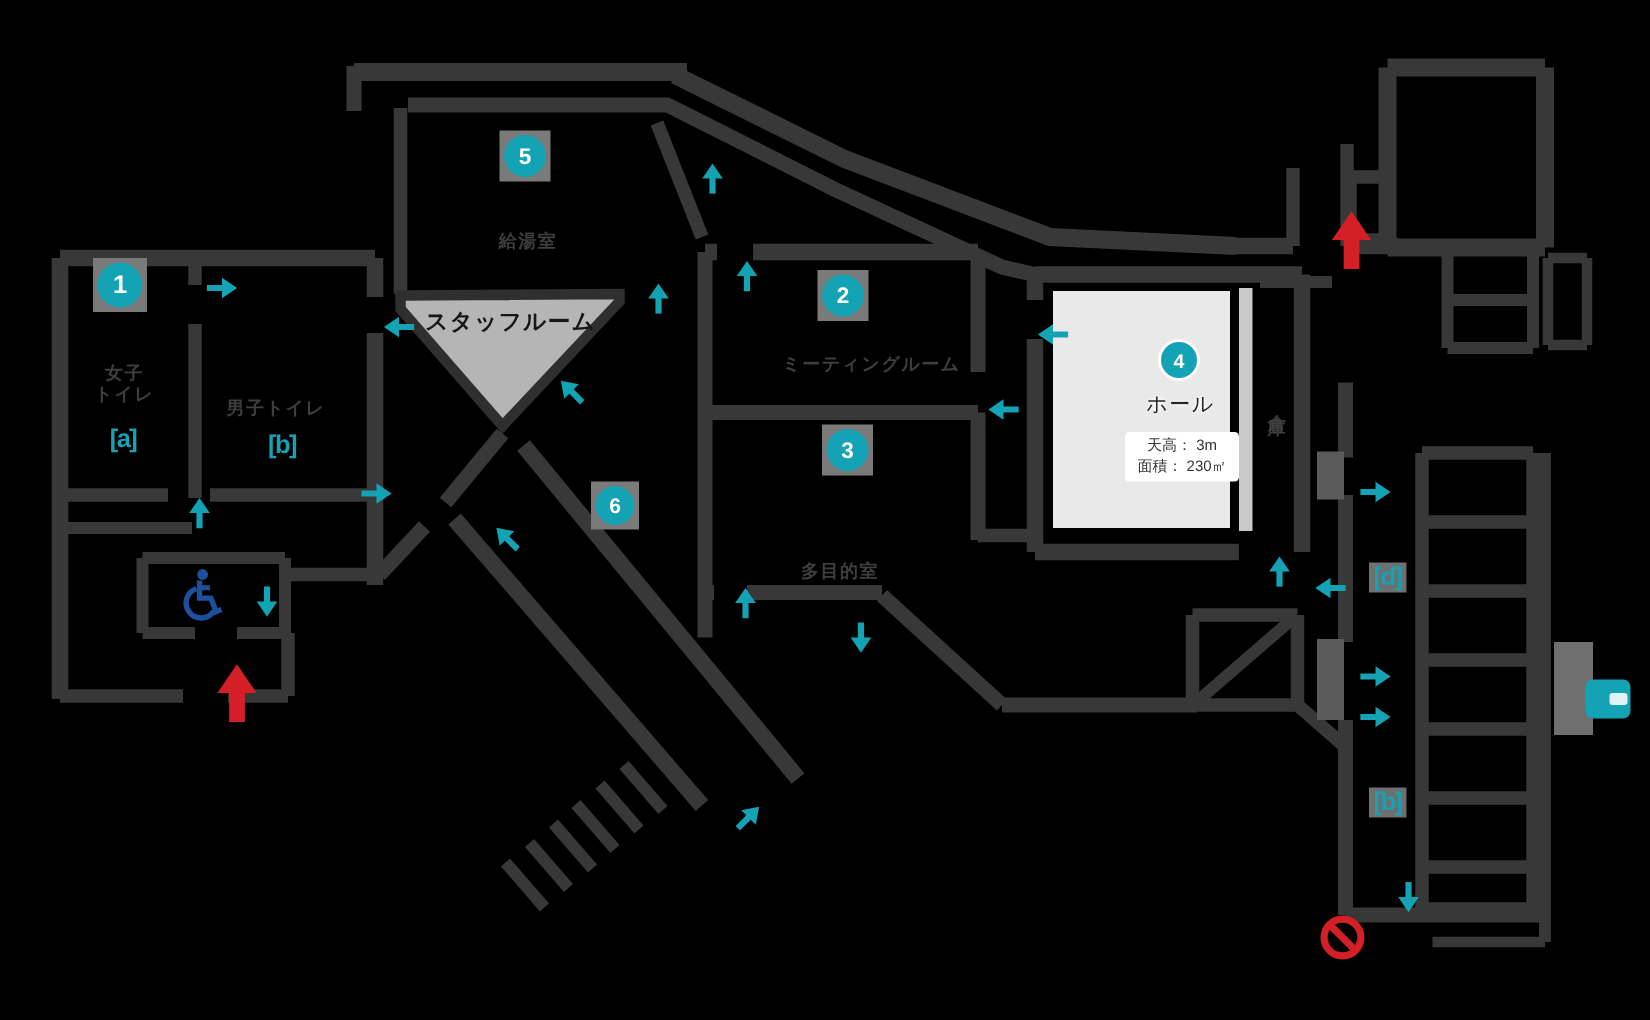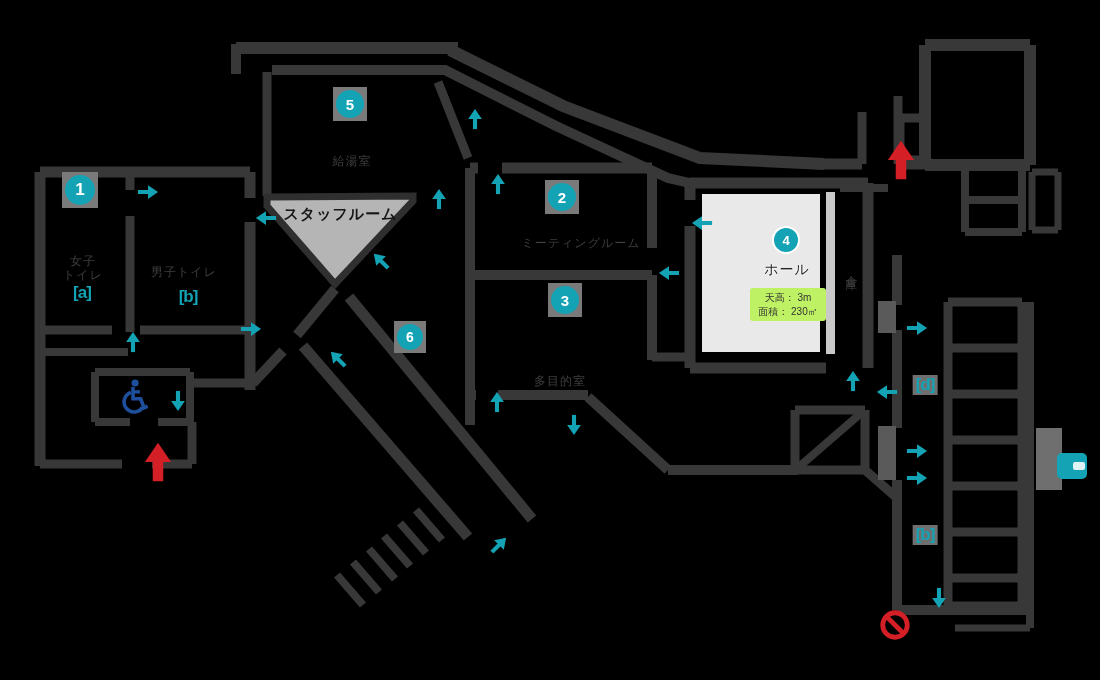--- a/index.html
+++ b/index.html
@@ -6,33 +6,33 @@
   #stage{position:relative;width:1100px;height:680px;background:#000;overflow:hidden;
          font-family:"Liberation Sans","DejaVu Sans",sans-serif;}
   #walls{position:absolute;left:0;top:0;}
   .abs{position:absolute;transform:translate(-50%,-50%);}
   
   #hall-floor{position:absolute;left:702px;top:194px;width:118px;height:158px;background:#e9e9e9;}
   #hall-divider{position:absolute;left:826px;top:192px;width:9px;height:162px;background:#c9c9c9;}
   #hall-title{position:absolute;left:761px;top:261px;width:52px;text-align:center;
               font-size:14px;font-weight:normal;color:#262626;letter-spacing:1px;
               text-shadow:0 0 3px #fff,0 0 2px #fff;}
-  #hall-info{position:absolute;left:750px;top:288px;width:72px;background:#bef264;border-radius:3px;
+  #hall-info{position:absolute;left:750px;top:288px;width:72px;background:#ffffff;border-radius:3px;
              padding:3px 2px;font-size:10px;color:#333;text-align:center;line-height:1.35;}
   
   #staff-label{position:absolute;left:278px;top:205px;width:125px;text-align:center;
                font-size:15px;font-weight:bold;color:#161616;letter-spacing:1px;}
   
   .circle-marker{display:flex;align-items:center;justify-content:center;border-radius:50%;
                  background:#14a3b4;color:#fff;font-weight:bold;}
   .chipwrap{background:#7a7a7a;padding:3px;}
   .ringwrap{background:#fff;padding:2px;border-radius:50%;}
   .tag-marker{color:#14a3b4;font-weight:bold;font-size:17px;letter-spacing:-1px;}
   .tag-chip{background:#6f6f6f;padding:0 3px;}
-  .dim-label{color:#3e3e3e;font-weight:normal;font-size:12px;letter-spacing:1px;
+  .dim-label{color:#3e3e3e;font-weight:bold;font-size:12px;letter-spacing:1px;
              white-space:pre-line;text-align:center;line-height:1.2;}
   .dim-vert{writing-mode:vertical-rl;letter-spacing:2px;}
   .arrow{line-height:0;}
   .facility-chip{background:#14a3b4;border-radius:5px;width:30px;height:26px;position:relative;}
   .facility-chip .slot{position:absolute;right:2px;top:9px;width:12px;height:8px;background:#dff3f5;border-radius:2px;}
 </style>
 </head>
 <body>
 
 <div id="stage">
@@ -238,21 +238,21 @@
         </svg></div>
       <div class="arrow abs" style="left: 880px; top: 139px; transform: rotate(0deg);"><svg width="42" height="42" viewBox="0 0 24 24">
           <line x1="12" y1="23" x2="12" y2="10" stroke="#d41f26" stroke-width="6"></line>
           <polygon points="12,1 4.5,12 19.5,12" fill="#d41f26"></polygon>
         </svg></div>
       <div class="arrow abs" style="left: 137px; top: 441px; transform: rotate(0deg);"><svg width="42" height="42" viewBox="0 0 24 24">
           <line x1="12" y1="23" x2="12" y2="10" stroke="#d41f26" stroke-width="6"></line>
           <polygon points="12,1 4.5,12 19.5,12" fill="#d41f26"></polygon>
         </svg></div>
       <div class="dim-label abs" style="left: 352px; top: 161px;">給湯室</div>
-      <div class="dim-label abs" style="left: 83px; top: 268px;">女子
+      <div class="dim-label abs" style="left: 83px; top: 256px;">女子
 トイレ</div>
       <div class="dim-label abs" style="left: 184px; top: 272px;">男子トイレ</div>
       <div class="dim-label abs" style="left: 581px; top: 243px;">ミーティングルーム</div>
       <div class="dim-label abs" style="left: 560px; top: 357px; margin-top: 24px;">多目的室</div>
       <div class="dim-label dim-vert abs" style="left: 851px; top: 268px;">倉庫</div>
       <div class="arrow abs" style="left: 895px; top: 625px;"><svg width="32" height="32" viewBox="0 0 30 30">
     <circle cx="15" cy="15" r="11.5" stroke="#d41f26" stroke-width="4.5" fill="none"></circle>
     <line x1="7.5" y1="7.5" x2="22.5" y2="22.5" stroke="#d41f26" stroke-width="4.5"></line>
         </svg></div>
       <div class="arrow abs" style="left: 133px; top: 396px;"><svg width="34" height="36" viewBox="0 0 24 26">

